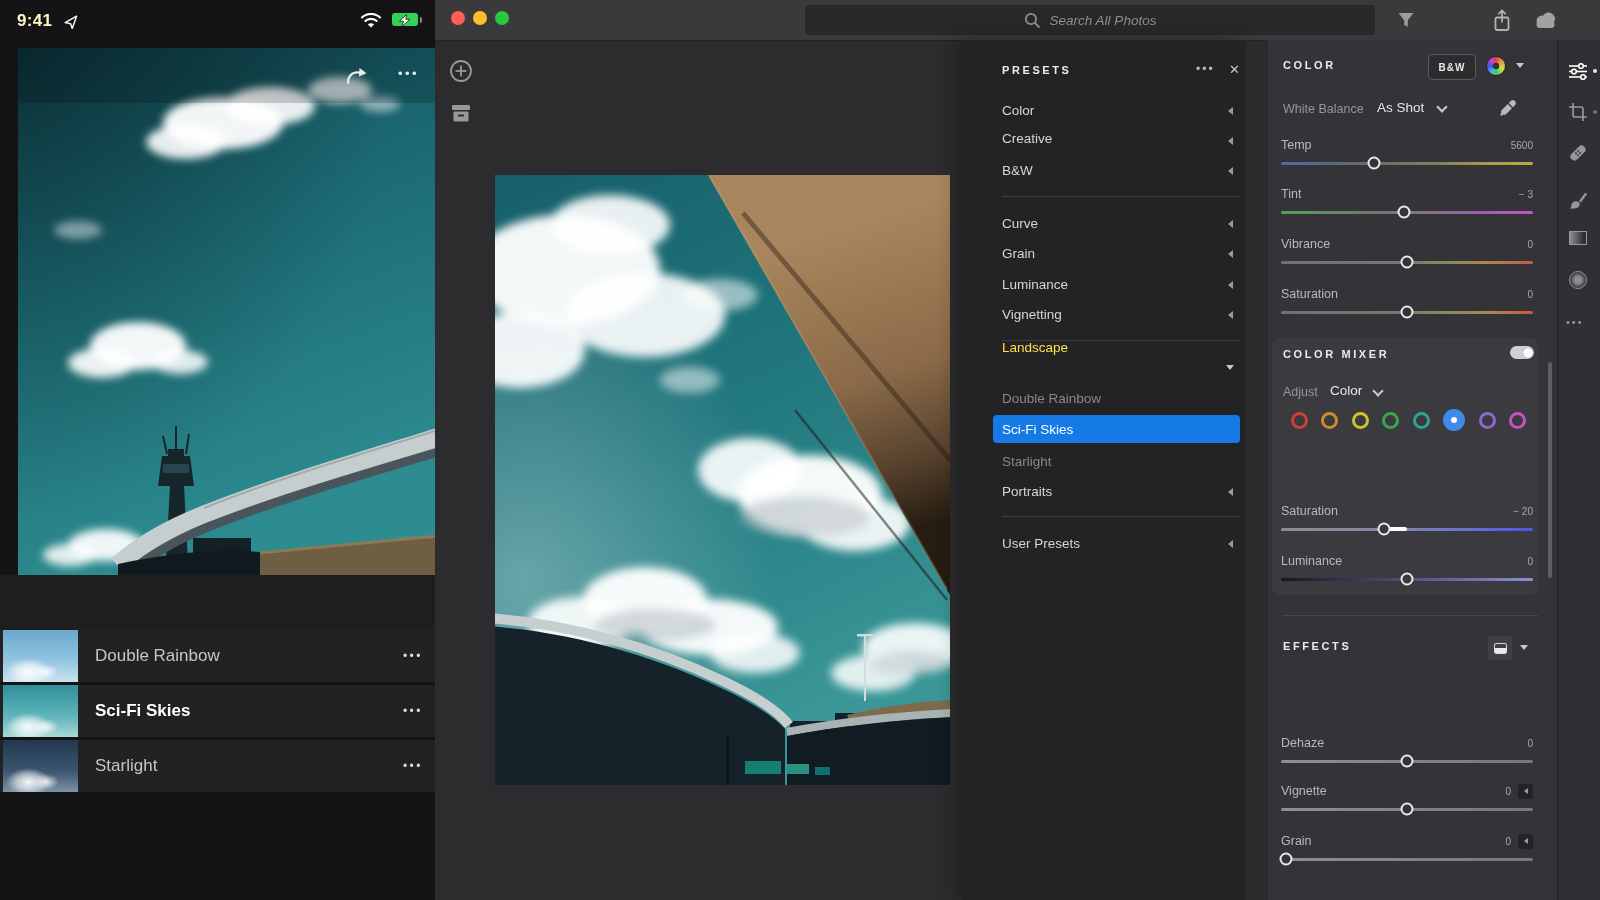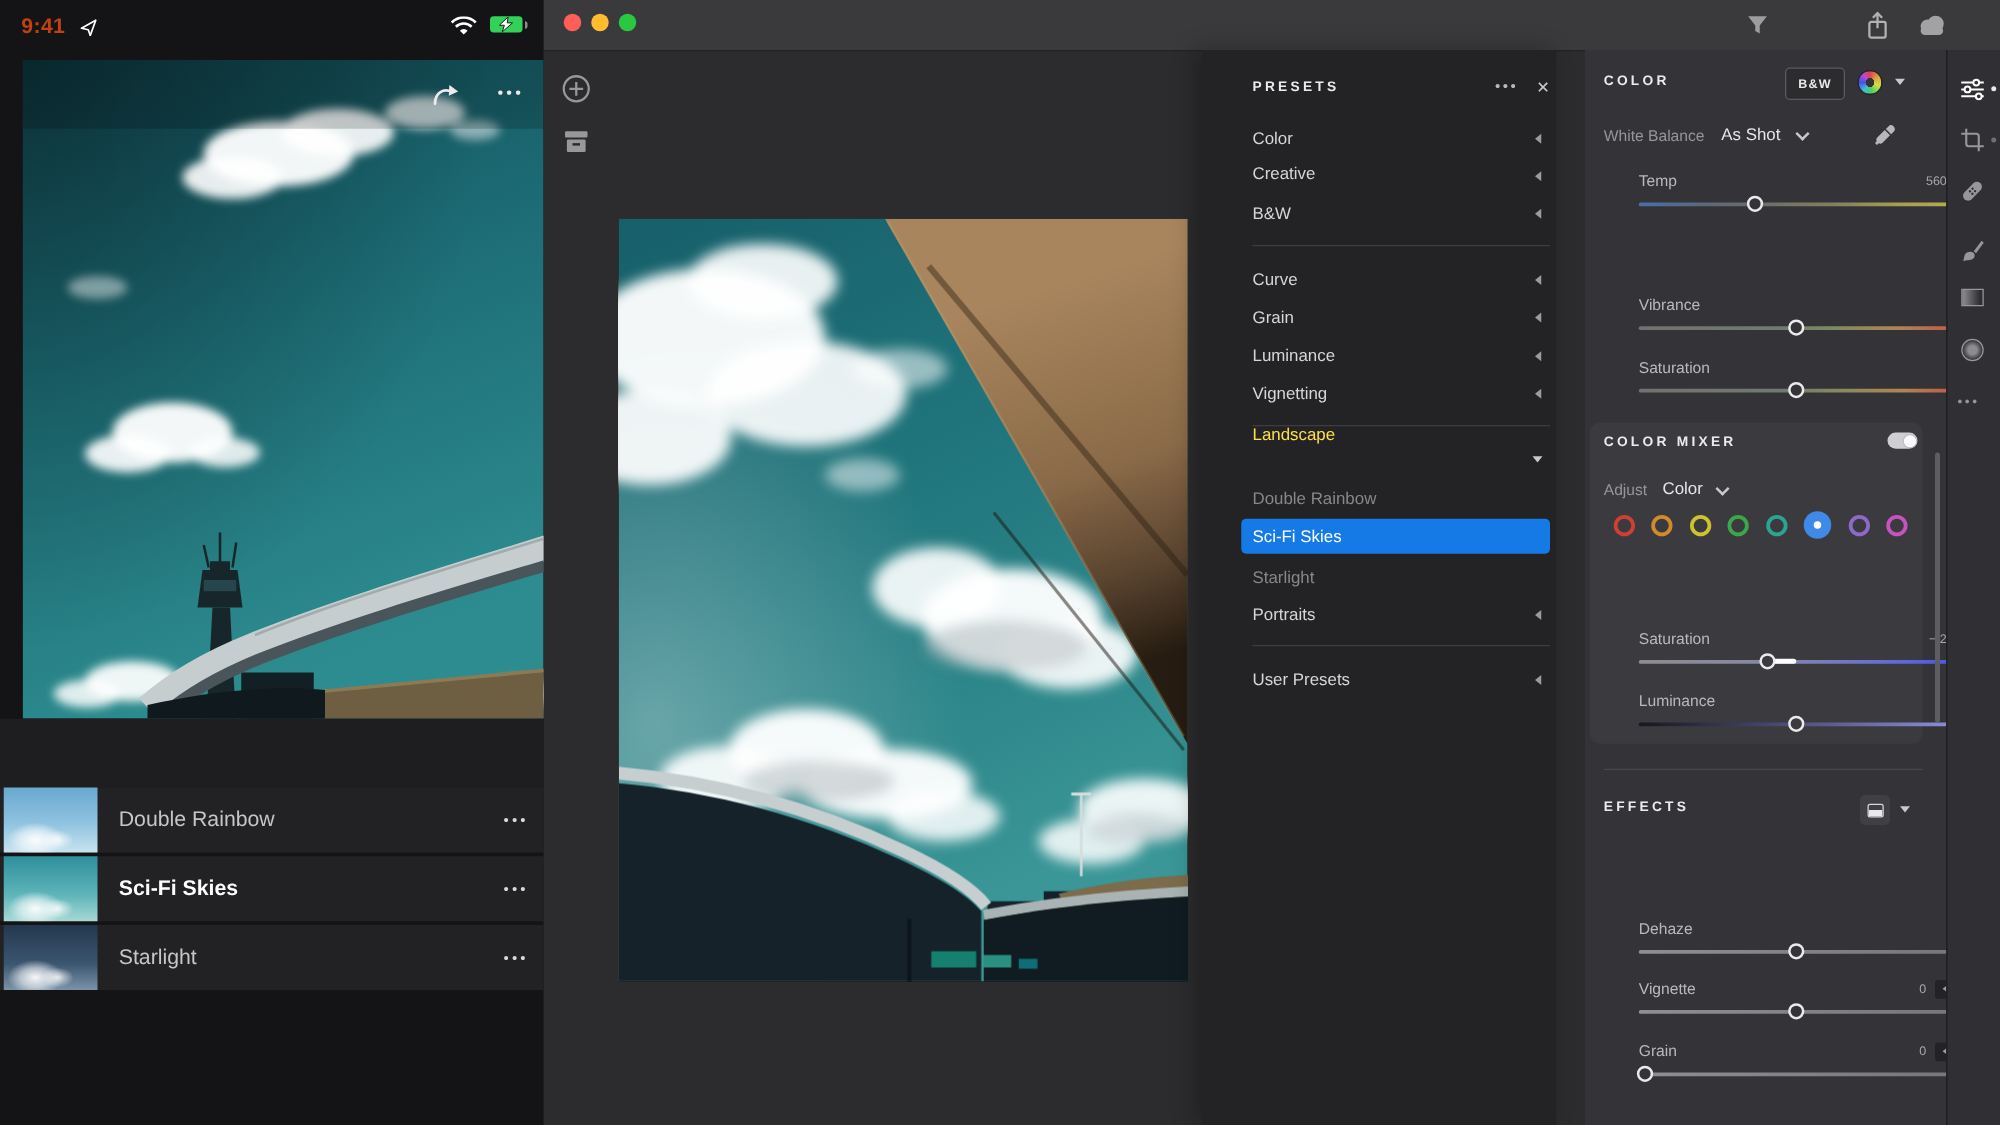--- a/index.html
+++ b/index.html
@@ -2,21 +2,21 @@
 <html><head>
 <meta charset="utf-8">
 <style>
   html,body { margin:0; padding:0; background:#000; }
   body { font-family:"Liberation Sans", sans-serif; -webkit-font-smoothing:antialiased; }
   .stage { position:relative; width:1600px; height:900px; overflow:hidden; background:#2c2c2e; }
   .a { position:absolute; }
 
   
   .mobile { position:absolute; left:0; top:0; width:435px; height:900px; background:#141416; }
-  .m-time { position:absolute; left:17px; top:11px; font-size:17px; font-weight:bold; color:#c2410c; letter-spacing:.3px; }
+  .m-time { position:absolute; left:17px; top:11px; font-size:17px; font-weight:bold; color:#fef9c3; letter-spacing:.3px; }
   .m-photo { position:absolute; left:18px; top:48px; width:417px; height:527px; overflow:hidden; }
   .m-groupbar { position:absolute; left:0; top:575px; width:435px; height:55px; background:#1e1e21; }
   .chev { display:inline-block; width:8px; height:8px; border-right:2px solid #cfcfd2; border-bottom:2px solid #cfcfd2; transform:rotate(45deg); }
   .mrow { position:absolute; left:0; width:435px; height:52px; background:#222225; }
   .mthumb { position:absolute; left:3px; top:0; width:75px; height:52px; overflow:hidden; }
   .mcloud { position:absolute; left:4%; bottom:-8%; width:60%; height:55%; border-radius:50%;
             background:radial-gradient(closest-side, rgba(255,255,255,.95) 0%, rgba(255,255,255,.55) 55%, rgba(255,255,255,0) 100%); }
   .mcloud2 { position:absolute; left:40%; bottom:4%; width:35%; height:30%; border-radius:50%;
             background:radial-gradient(closest-side, rgba(255,255,255,.8), rgba(255,255,255,0)); }
   .mlabel { position:absolute; left:95px; top:50%; transform:translateY(-50%); font-size:17px; color:#c6c6c9; }
@@ -45,21 +45,21 @@
   .pill { position:absolute; left:993px; top:415px; width:247px; height:28px; background:#1579e6; border-radius:4px; }
   .pill span { position:absolute; left:9px; top:50%; transform:translateY(-50%); font-size:13.5px; color:#fff; }
 
   
   .editpanel { position:absolute; left:1268px; top:40px; width:289px; height:860px; background:#343438; }
   .mixercard { position:absolute; left:1272px; top:338px; width:266px; height:257px; background:#3b3b3f; border-radius:8px; }
   .elabel { font-size:12.5px; color:#b9b9bc; }
   .evalue { font-size:10px; color:#a9a9ac; }
   .muted  { color:#96969a; }
   .dropval { font-size:13.5px; color:#e6e6e8; }
-  .srow { position:absolute; left:1311px; width:252px; }
+  .srow { position:absolute; left:1281px; width:252px; }
   .srow-head { display:flex; justify-content:space-between; align-items:center; height:18px; margin-bottom:8px; }
   .head-right { display:flex; align-items:center; gap:7px; }
   .strack { position:relative; height:2.5px; border-radius:2px; background:linear-gradient(90deg,#8f8f91,#77777a); }
   .sknob { position:absolute; top:50%; width:13px; height:13px; box-sizing:border-box; border:2.2px solid #eaeaec; border-radius:50%;
            background:#343438; transform:translate(-50%,-50%); }
   .soffset { position:absolute; top:-0.6px; height:3.6px; background:#fff; border-radius:2px; }
   .mini-exp { width:15px; height:15px; background:#232327; border-radius:2.5px; display:flex; align-items:center; justify-content:center; }
   .mini-exp .tri-left { border-top-width:3.5px; border-bottom-width:3.5px; border-right-width:4.5px; }
   .bw-btn { position:absolute; left:1428px; top:54px; width:46px; height:24px; border:1px solid #5b5b5f; border-radius:4px;
             display:flex; align-items:center; justify-content:center; font-size:10px; font-weight:bold; letter-spacing:1px; color:#e9e9eb; background:#2c2c2f; }
@@ -201,20 +201,27 @@
       <span class="mlabel">Starlight</span>
       <span class="mdots">•••</span>
     </div>
   </div>
 
   <div class="canvas"></div>
   <div class="topbar">
     <span class="tl" style="left:16px;background:#ff5f57"></span>
     <span class="tl" style="left:38px;background:#febc2e"></span>
     <span class="tl" style="left:60px;background:#29c83f"></span>
+  </div>
+  <div class="searchbar">
+    <svg width="17" height="17" viewBox="0 0 17 17">
+      <circle cx="7" cy="7" r="5.2" stroke="#8f8f93" stroke-width="1.8" fill="none"></circle>
+      <line x1="11" y1="11" x2="15.5" y2="15.5" stroke="#8f8f93" stroke-width="1.8"></line>
+    </svg>
+    <span class="search-ph">Search All Photos</span>
   </div>
   <svg class="a" style="left:1397px;top:12px" width="18" height="17" viewBox="0 0 18 17">
     <path d="M1.5 1 H16.5 L10.8 8.3 V14.8 L7.2 12.8 V8.3 Z" fill="#9d9da0"></path>
   </svg>
   <svg class="a" style="left:1492px;top:9px" width="20" height="23" viewBox="0 0 20 23">
     <rect x="3.5" y="8.5" width="13" height="12.5" rx="1.5" stroke="#b2b2b5" stroke-width="1.8" fill="none"></rect>
     <line x1="10" y1="2.5" x2="10" y2="13.5" stroke="#b2b2b5" stroke-width="1.8"></line>
     <path d="M6.3 5.2 L10 1.5 L13.7 5.2" stroke="#b2b2b5" stroke-width="1.8" fill="none"></path>
   </svg>
   <svg class="a" style="left:1532px;top:11px" width="27" height="18" viewBox="0 0 27 18">
@@ -353,20 +360,29 @@
 
   <div class="srow" style="top:136px">
     <div class="srow-head">
       <span class="elabel">Temp</span>
       <span class="evalue">5600</span>
     </div>
     <div class="strack" style="background:linear-gradient(90deg,#4a6da8 0%,#5d6878 22%,#6e6e6a 40%,#84805c 62%,#a59d52 82%,#b8ab4a 100%)">
       <span class="sknob" style="left:37%"></span>
     </div>
   </div>
+  <div class="srow" style="top:185px">
+    <div class="srow-head">
+      <span class="elabel">Tint</span>
+      <span class="evalue">− 3</span>
+    </div>
+    <div class="strack" style="background:linear-gradient(90deg,#55a05a 0%,#6f7a6e 35%,#7d7480 55%,#9a62a8 78%,#c257c0 100%)">
+      <span class="sknob" style="left:49%"></span>
+    </div>
+  </div>
   <div class="srow" style="top:235px">
     <div class="srow-head">
       <span class="elabel">Vibrance</span>
       <span class="evalue">0</span>
     </div>
     <div class="strack" style="background:linear-gradient(90deg,#73716f 0%,#6f7a72 45%,#7d8a62 62%,#b08452 82%,#c2594a 100%)">
       <span class="sknob" style="left:50%"></span>
     </div>
   </div>
   <div class="srow" style="top:285px">

